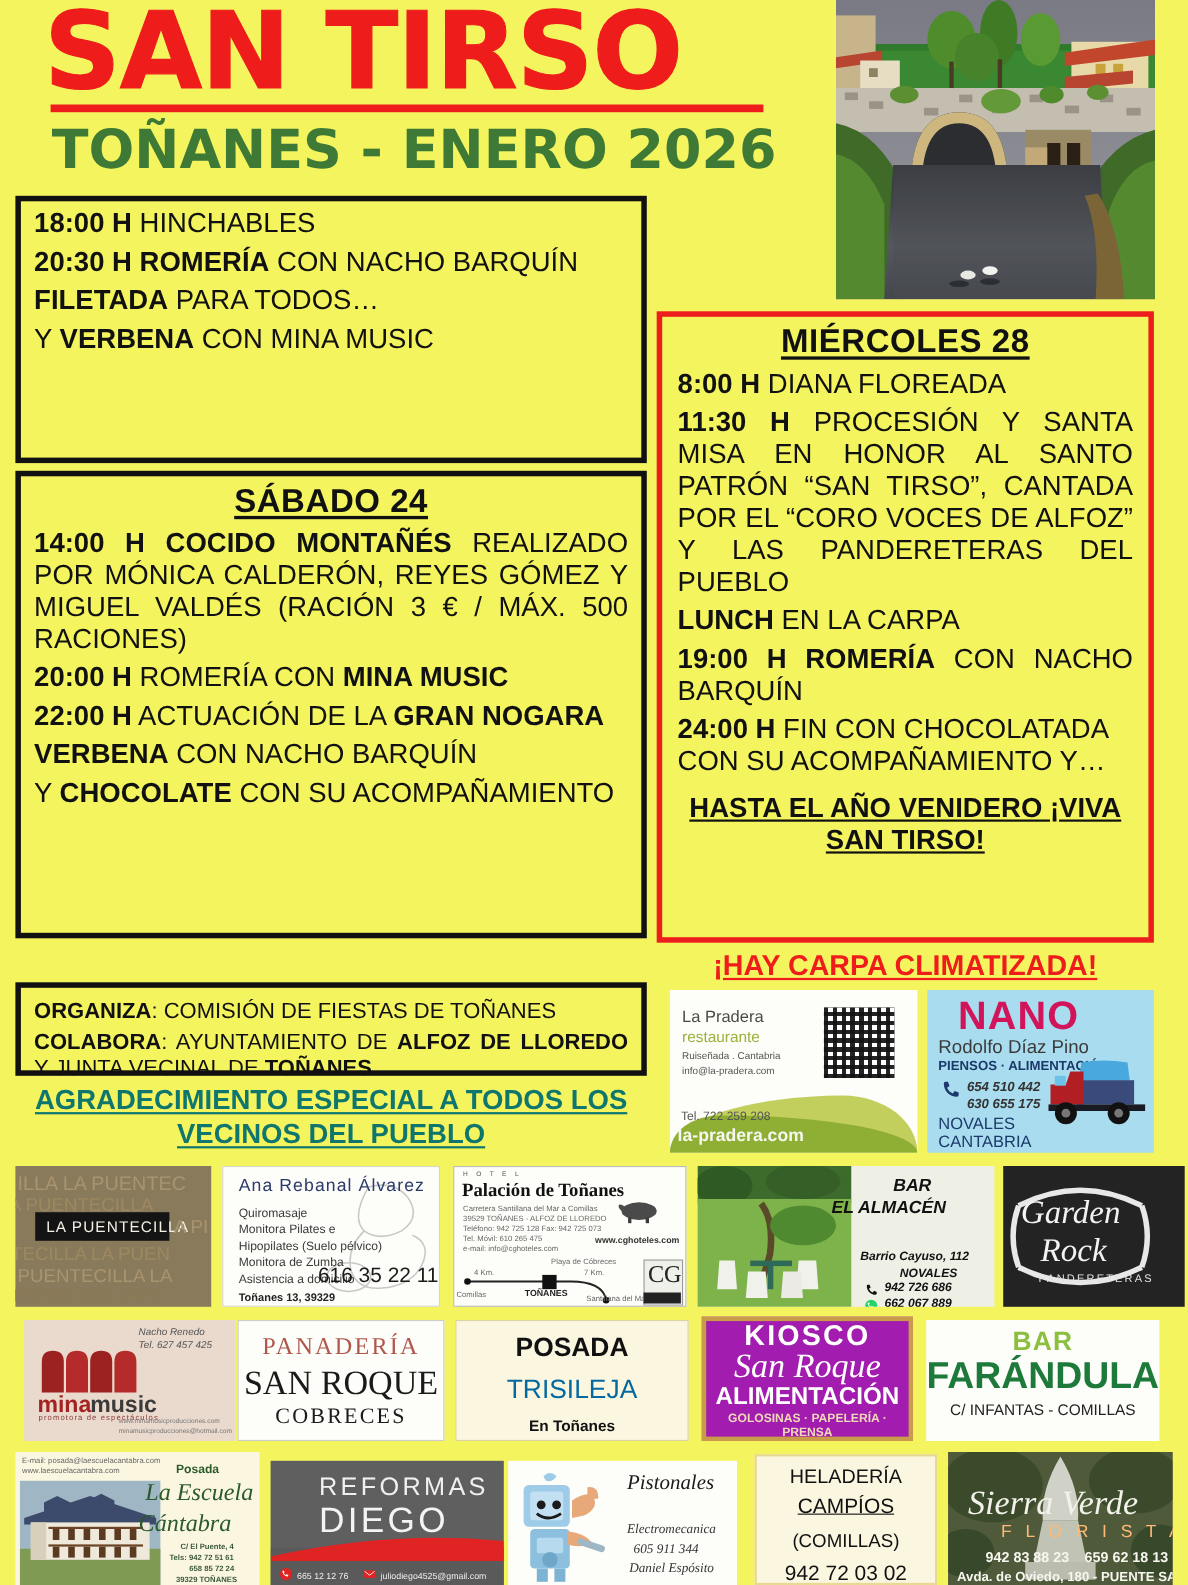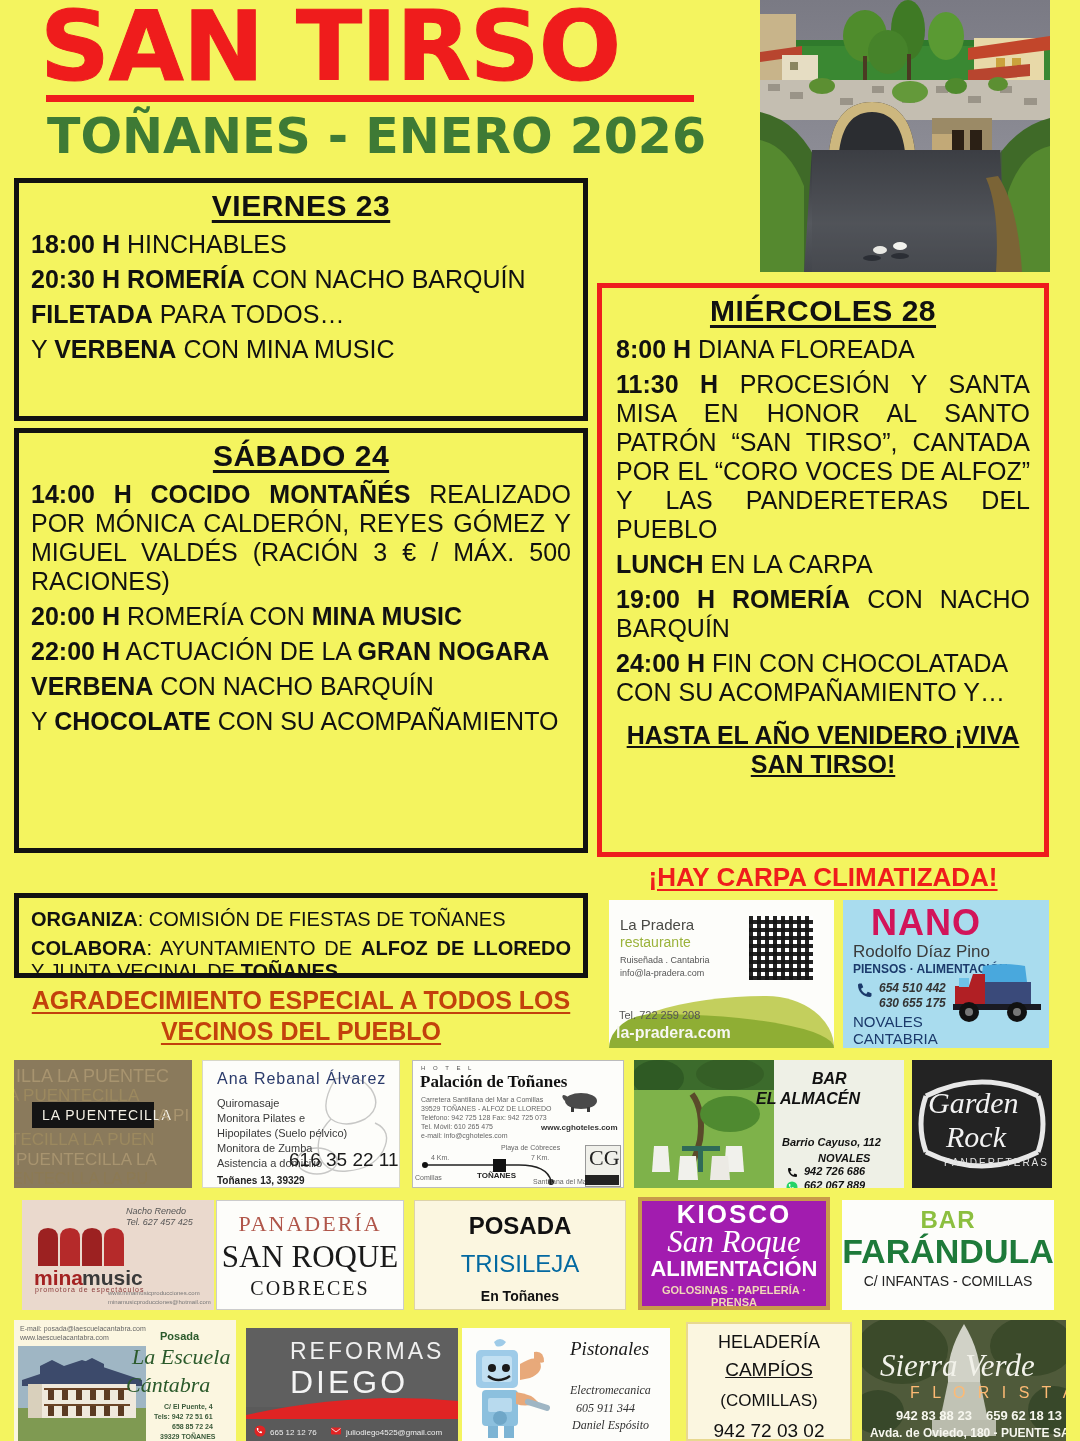--- a/index.html
+++ b/index.html
@@ -52,21 +52,21 @@
   .ev b{font-weight:bold;}
 
   #box-viernes{left:14px;top:178px;width:574px;height:243px;padding:0 12px;}
   #box-sabado{left:14px;top:428px;width:574px;height:425px;padding:0 12px;}
   #box-miercoles{left:597px;top:283px;width:452px;height:574px;padding:0 14px;}
   #box-organiza{left:14px;top:893px;width:574px;height:85px;padding:4px 12px;}
   #box-organiza .ev{font-size:20px;margin:6px 0;}
 
   .thanks{
     position:absolute;left:14px;top:985px;width:574px;
-    text-align:center;font-weight:bold;font-size:25px;color:#c2410c;
+    text-align:center;font-weight:bold;font-size:25px;color:#0f766e;
     text-decoration:underline;text-underline-offset:3px;line-height:1.25;
   }
   .carpa{
     position:absolute;left:597px;top:862px;width:452px;
     text-align:center;font-weight:bold;font-size:26px;color:#ef1c1c;
     text-decoration:underline;text-underline-offset:3px;
   }
 
   
   .ad{position:absolute;box-sizing:border-box;overflow:hidden;}
@@ -179,21 +179,20 @@
       <ellipse cx="120" cy="250" rx="7" ry="4" fill="#e9e9e4"></ellipse>
       <ellipse cx="140" cy="246" rx="7" ry="4" fill="#f2f2ee"></ellipse>
       <ellipse cx="112" cy="258" rx="9" ry="3" fill="#20222a" opacity=".7"></ellipse>
       <ellipse cx="140" cy="256" rx="9" ry="3" fill="#20222a" opacity=".7"></ellipse>
 
       <path d="M226 178 Q240 210 236 272 L262 272 Q258 206 238 176 Z" fill="#7b6436"></path>
     </svg>
   </div>
 
   <div class="box" id="box-viernes">
-    <div class="day-title">VIERNES 23</div>
     <div class="ev">
       <b>18:00 H</b>
       <span>HINCHABLES</span>
     </div>
     <div class="ev">
       <b>20:30 H</b>
       <b>ROMERÍA</b>
       <span>CON NACHO BARQUÍN</span>
     </div>
     <div class="ev">
@@ -407,21 +406,21 @@
       </svg>
       <div class="t" style="left:170px;top:105px;font-size:11px;font-weight:bold;font-style:italic;color:#111;">942 726 686</div>
       <svg style="position:absolute;left:152px;top:121px;" width="12" height="12" viewBox="0 0 24 24">
         <circle cx="12" cy="12" r="11" fill="#25d366"></circle>
         <path d="M7 6c-1 0-1.6 1-1.4 2 .8 4 4.4 7.6 8.4 8.4 1 .2 2-.4 2-1.4v-1.6l-3-1.2-1.2 1.6c-1.8-.8-3.2-2.2-4-4l1.6-1.2L8.2 6H7z" fill="#fff"></path>
       </svg>
       <div class="t" style="left:170px;top:119px;font-size:11px;font-weight:bold;font-style:italic;color:#111;">662 067 889</div>
     </div>
   </div>
 
-  <div class="ad" style="left:912px;top:1060px;width:140px;height:128px;background:#232323;">
+  <div class="ad" style="left:912px;top:1060px;width:165px;height:128px;background:#232323;">
     <div class="ad-inner">
       <svg style="position:absolute;left:6px;top:6px;" width="128" height="116" viewBox="0 0 128 116">
         <path d="M8 30 Q64 2 120 30" stroke="#e8e8e8" stroke-width="5" fill="none"></path>
         <path d="M8 86 Q64 114 120 86" stroke="#e8e8e8" stroke-width="5" fill="none"></path>
         <path d="M8 30 Q-2 58 8 86" stroke="#e8e8e8" stroke-width="5" fill="none"></path>
         <path d="M120 30 Q130 58 120 86" stroke="#e8e8e8" stroke-width="5" fill="none"></path>
       </svg>
       <div class="t" style="left:16px;top:26px;font-size:30px;color:#f2f2f2;font-style:italic;font-family:'Liberation Serif',serif;">Garden</div>
       <div class="t" style="left:34px;top:60px;font-size:30px;color:#f2f2f2;font-style:italic;font-family:'Liberation Serif',serif;">Rock</div>
       <div class="t" style="left:32px;top:97px;font-size:10px;color:#e2e2e2;letter-spacing:2px;">PANDERETERAS</div>

